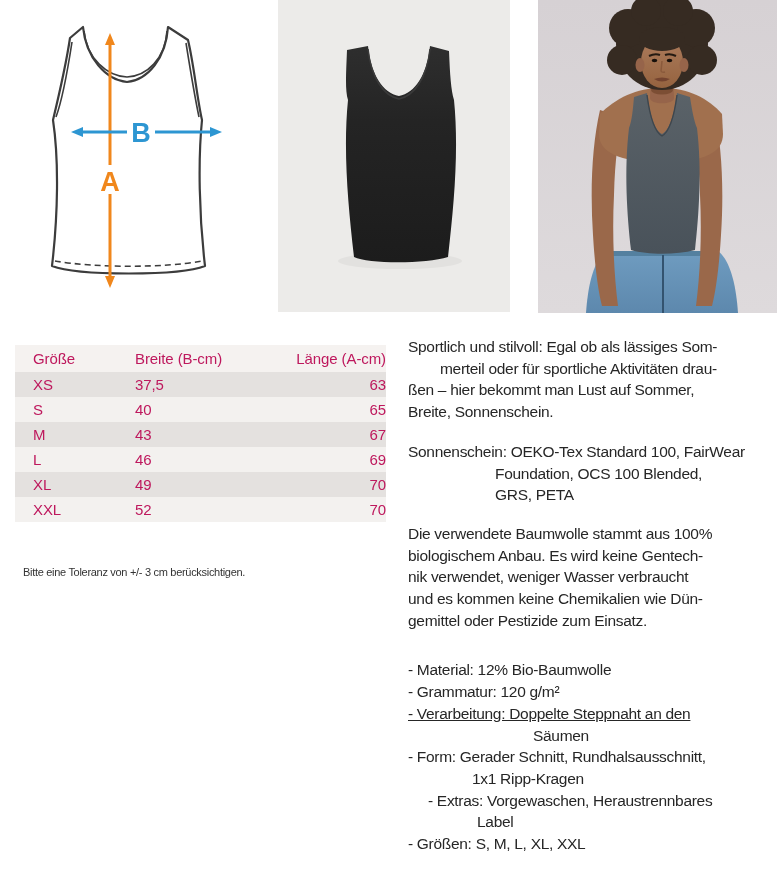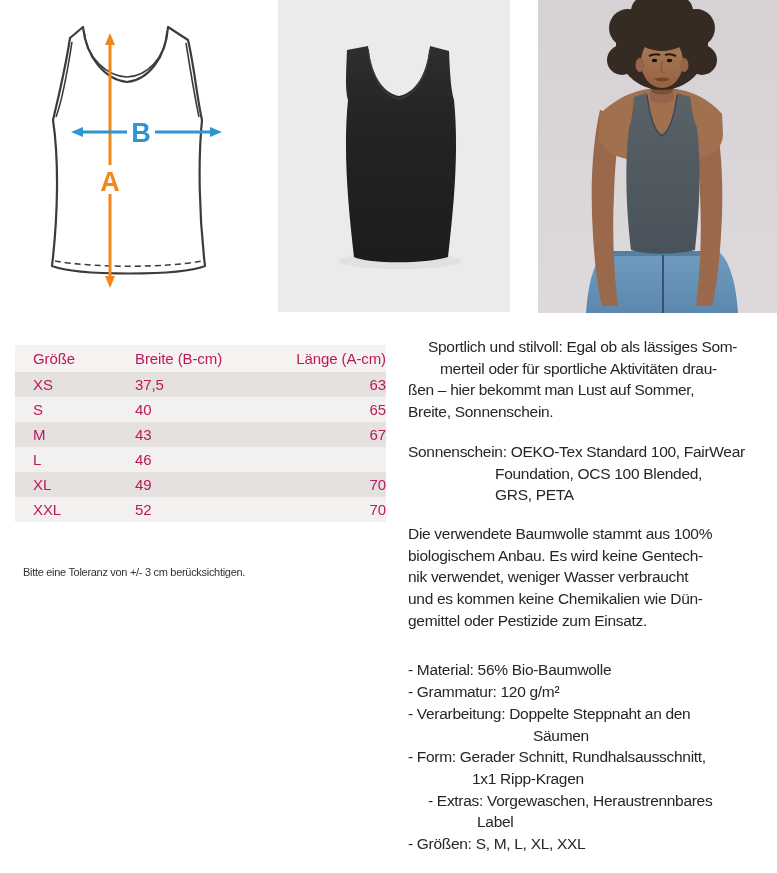--- a/index.html
+++ b/index.html
@@ -202,59 +202,60 @@
         <div class="tcell c2">65</div>
       </div>
       <div class="trow dark">
         <div class="tcell c0">M</div>
         <div class="tcell c1">43</div>
         <div class="tcell c2">67</div>
       </div>
       <div class="trow light">
         <div class="tcell c0">L</div>
         <div class="tcell c1">46</div>
+        <div class="tcell c2">69</div>
       </div>
       <div class="trow dark">
         <div class="tcell c0">XL</div>
         <div class="tcell c1">49</div>
         <div class="tcell c2">70</div>
       </div>
       <div class="trow light">
         <div class="tcell c0">XXL</div>
         <div class="tcell c1">52</div>
         <div class="tcell c2">70</div>
       </div>
     </div>
 </div>
 
 <div id="tolerance-note">Bitte eine Toleranz von +/- 3 cm berücksichtigen.</div>
 
 <div id="description-column">
     <div class="para para-intro">
-      <div class="tline" style="padding-left: 0px; margin-left: 20px;">Sportlich und stilvoll: Egal ob als lässiges Som-</div>
+      <div class="tline" style="padding-left: 0px;">Sportlich und stilvoll: Egal ob als lässiges Som-</div>
       <div class="tline" style="padding-left: 0px; margin-left: 32px;">merteil oder für sportliche Aktivitäten drau-</div>
       <div class="tline" style="padding-left: 0px;">ßen – hier bekommt man Lust auf Sommer,</div>
       <div class="tline" style="padding-left: 0px;">Breite, Sonnenschein.</div>
     </div>
     <div class="para para-certificates">
       <div class="tline" style="padding-left: 0px;">Sonnenschein: OEKO-Tex Standard 100, FairWear</div>
       <div class="tline" style="padding-left: 87px;">Foundation, OCS 100 Blended,</div>
       <div class="tline" style="padding-left: 87px;">GRS, PETA</div>
     </div>
     <div class="para para-cotton">
       <div class="tline" style="padding-left: 0px;">Die verwendete Baumwolle stammt aus 100%</div>
       <div class="tline" style="padding-left: 0px;">biologischem Anbau. Es wird keine Gentech-</div>
       <div class="tline" style="padding-left: 0px;">nik verwendet, weniger Wasser verbraucht</div>
       <div class="tline" style="padding-left: 0px;">und es kommen keine Chemikalien wie Dün-</div>
       <div class="tline" style="padding-left: 0px;">gemittel oder Pestizide zum Einsatz.</div>
     </div>
     <div class="para para-specs">
-      <div class="tline" style="padding-left: 0px;">- Material: 56% Bio-Baumwolle</div>
+      <div class="tline" style="padding-left: 0px;">- Material: 12% Bio-Baumwolle</div>
       <div class="tline" style="padding-left: 0px;">- Grammatur: 120 g/m²</div>
-      <div class="tline" style="padding-left: 0px;">- Verarbeitung: Doppelte Steppnaht an den</div>
+      <div class="tline" style="padding-left: 0px; text-decoration: underline;">- Verarbeitung: Doppelte Steppnaht an den</div>
       <div class="tline" style="padding-left: 125px;">Säumen</div>
       <div class="tline" style="padding-left: 0px;">- Form: Gerader Schnitt, Rundhalsausschnitt,</div>
       <div class="tline" style="padding-left: 64px;">1x1 Ripp-Kragen</div>
       <div class="tline" style="padding-left: 0px; margin-left: 20px;">- Extras: Vorgewaschen, Heraustrennbares</div>
       <div class="tline" style="padding-left: 69px;">Label</div>
       <div class="tline" style="padding-left: 0px;">- Größen: S, M, L, XL, XXL</div>
     </div>
   </div>
 
 </body></html>

